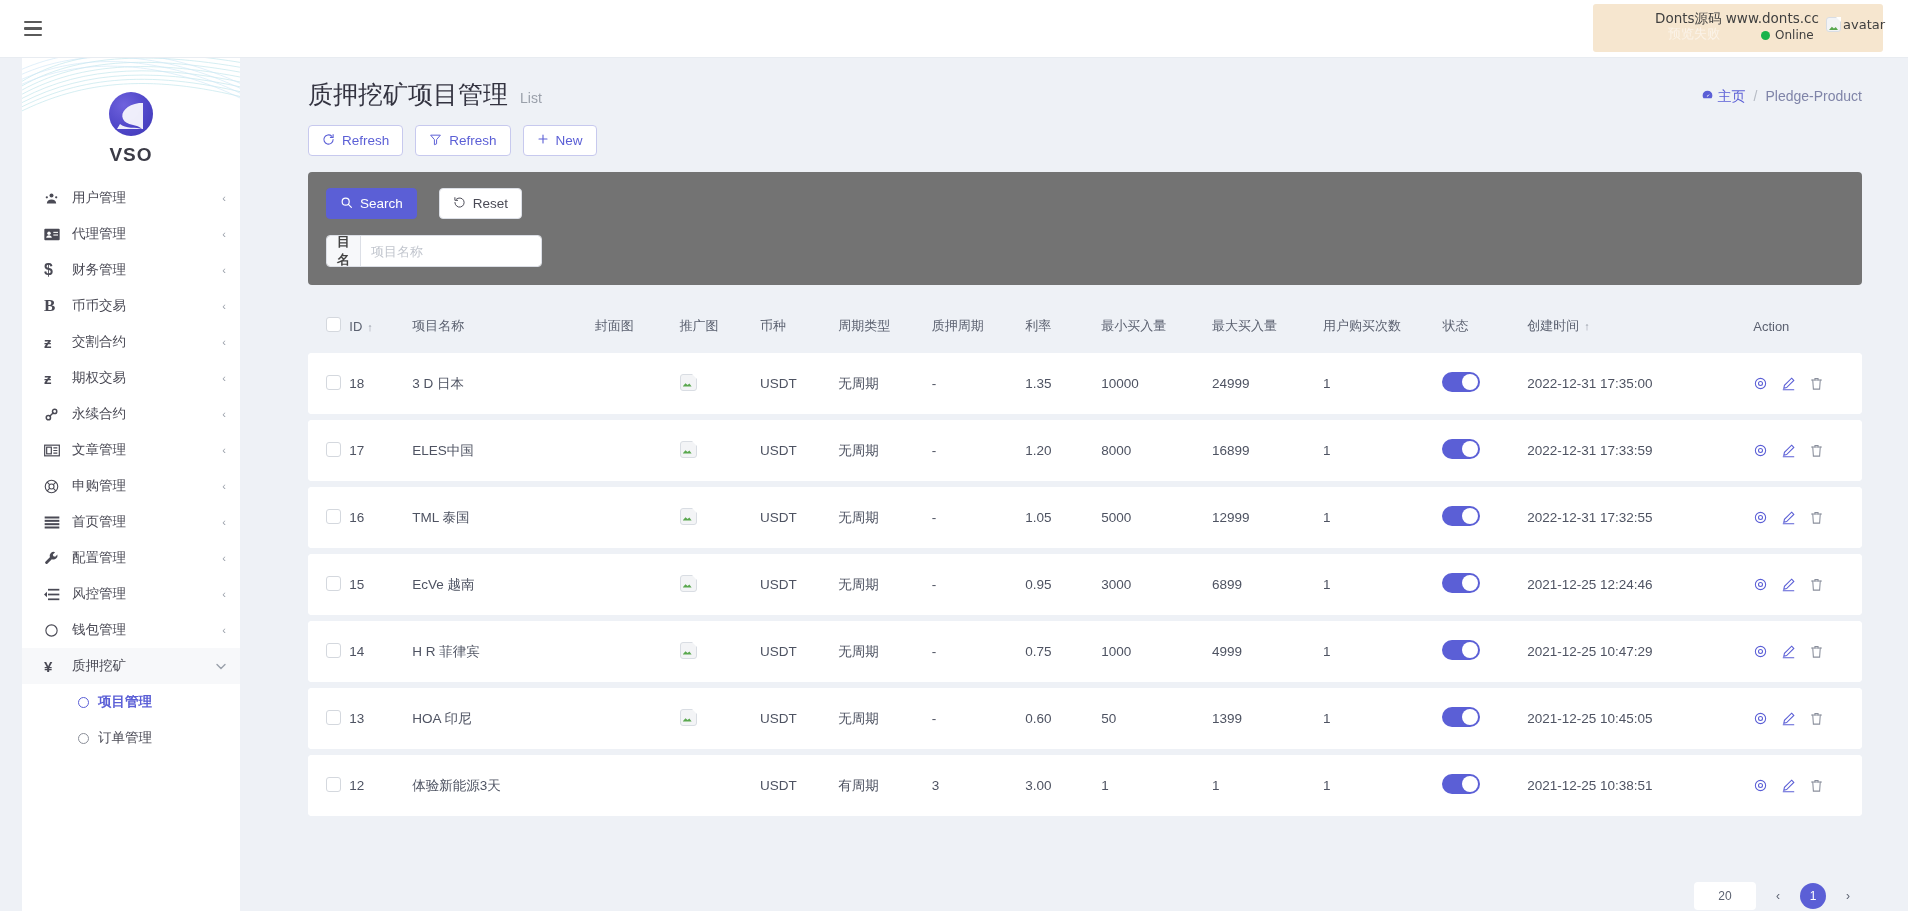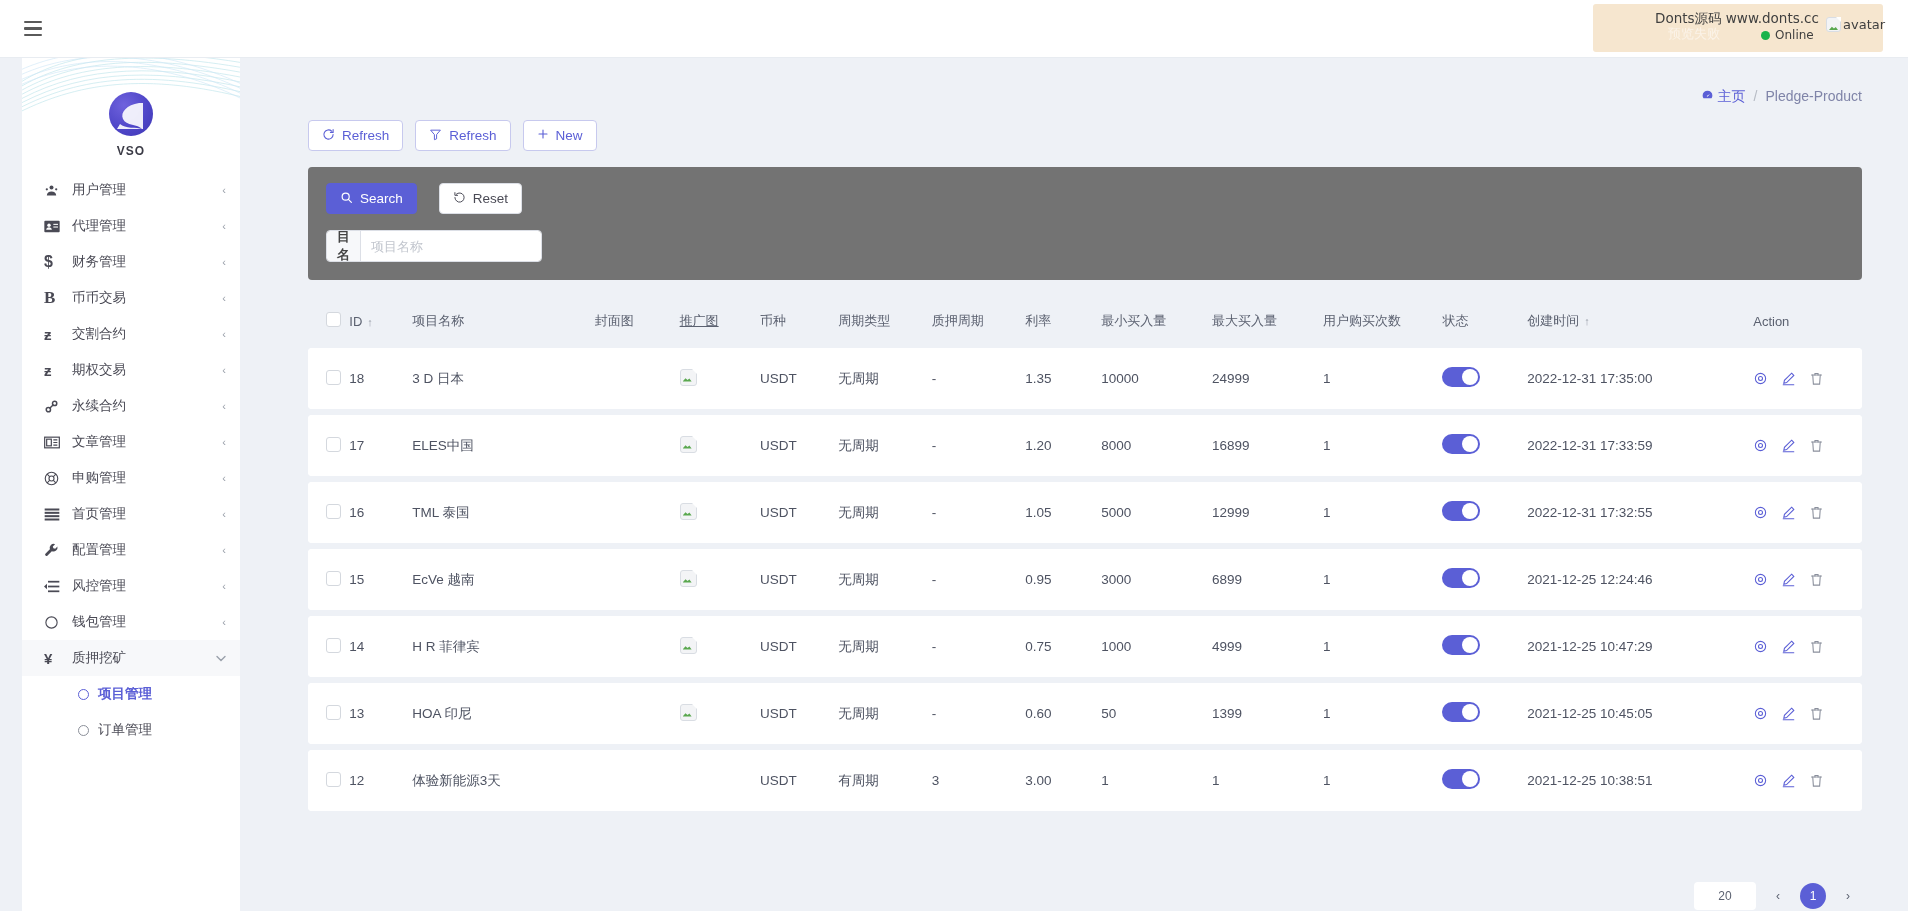--- a/index.html
+++ b/index.html
@@ -64,21 +64,21 @@
     width: 44px; height: 44px; margin: 0 auto; border-radius: 50%;
     background: radial-gradient(circle at 34% 30%, #6f62dd 0%, #4f46c8 55%, #3e36b4 100%);
     position: relative; overflow: hidden;
   }
   .brand-logo::after {
     content: ""; position: absolute; left: 8px; top: 11px; width: 26px; height: 26px;
     background: #fff;
     clip-path: path("M 22 0 C 10 2 3 9 6 16 C 9 23 21 21 25 26 C 20 24 8 26 3 21 L 0 26 L 26 26 L 26 0 Z");
     opacity: .9;
   }
-  .brand-name { margin-top: 8px; font-size: 12px; font-weight: 700; letter-spacing: 1px; color: #3b3b46; }
+  .brand-name { margin-top: 8px; font-size: 19px; font-weight: 700; letter-spacing: 1px; color: #3b3b46; }
 
   .menu { margin-top: 14px; }
   .menu-item {
     display: flex; align-items: center; height: 36px; padding: 0 14px 0 22px;
     font-size: 13.5px; color: #4a4a55; cursor: pointer; position: relative;
   }
   .menu-item .mi-icon { width: 22px; flex: none; display: flex; align-items: center; justify-content: flex-start;
     color: #4a4a55; font-size: 14px; }
   .menu-item .mi-label { flex: 1; padding-left: 6px; }
   .menu-item .mi-chev { font-size: 11px; color: #9aa0aa; line-height: 1; }
@@ -143,21 +143,21 @@
   tbody tr td:first-child { border-top-left-radius: 4px; border-bottom-left-radius: 4px; }
   tbody tr td:last-child { border-top-right-radius: 4px; border-bottom-right-radius: 4px; }
   .cb {
     width: 15px; height: 15px; border: 1px solid #d4d8de; border-radius: 3px; background: #fff;
     display: inline-block; cursor: pointer;
   }
   .col-cb { width: 38px; padding-left: 18px !important; }
   .col-id { width: 58px; }
   .col-name { width: 168px; }
   .col-cover { width: 78px; }
-  .col-promo { width: 74px; text-decoration: underline; }
+  .col-promo { width: 74px; }
   .col-coin { width: 72px; }
   .col-cycle { width: 86px; }
   .col-period { width: 86px; }
   .col-rate { width: 70px; }
   .col-min { width: 102px; }
   .col-max { width: 102px; }
   .col-times { width: 110px; }
   .col-status { width: 78px; }
   .col-time { width: 208px; }
   .col-action { width: 100px; }
@@ -409,20 +409,24 @@
           <span class="mi-label" style="padding-left:0;">订单管理</span>
         </div>
       </div>
 
     </div>
   </div>
 
   <div class="content">
 
     <div class="page-head">
+      <div class="page-title-wrap">
+        <div class="page-title">质押挖矿项目管理</div>
+        <div class="page-subtitle">List</div>
+      </div>
       <div class="breadcrumb">
         <span class="bc-home">
           <span>
             <svg width="13" height="13" viewBox="0 0 24 24" fill="#5b5fd6">
                 <path d="M12 3a9 9 0 0 0-9 9 9 9 0 0 0 1.6 5.2h14.8A9 9 0 0 0 21 12a9 9 0 0 0-9-9z"></path>
                 <path d="M12 14.5 16.5 9 10.5 13z" fill="#fff"></path>
               </svg>
           </span>
           <span>主页</span>
         </span>

